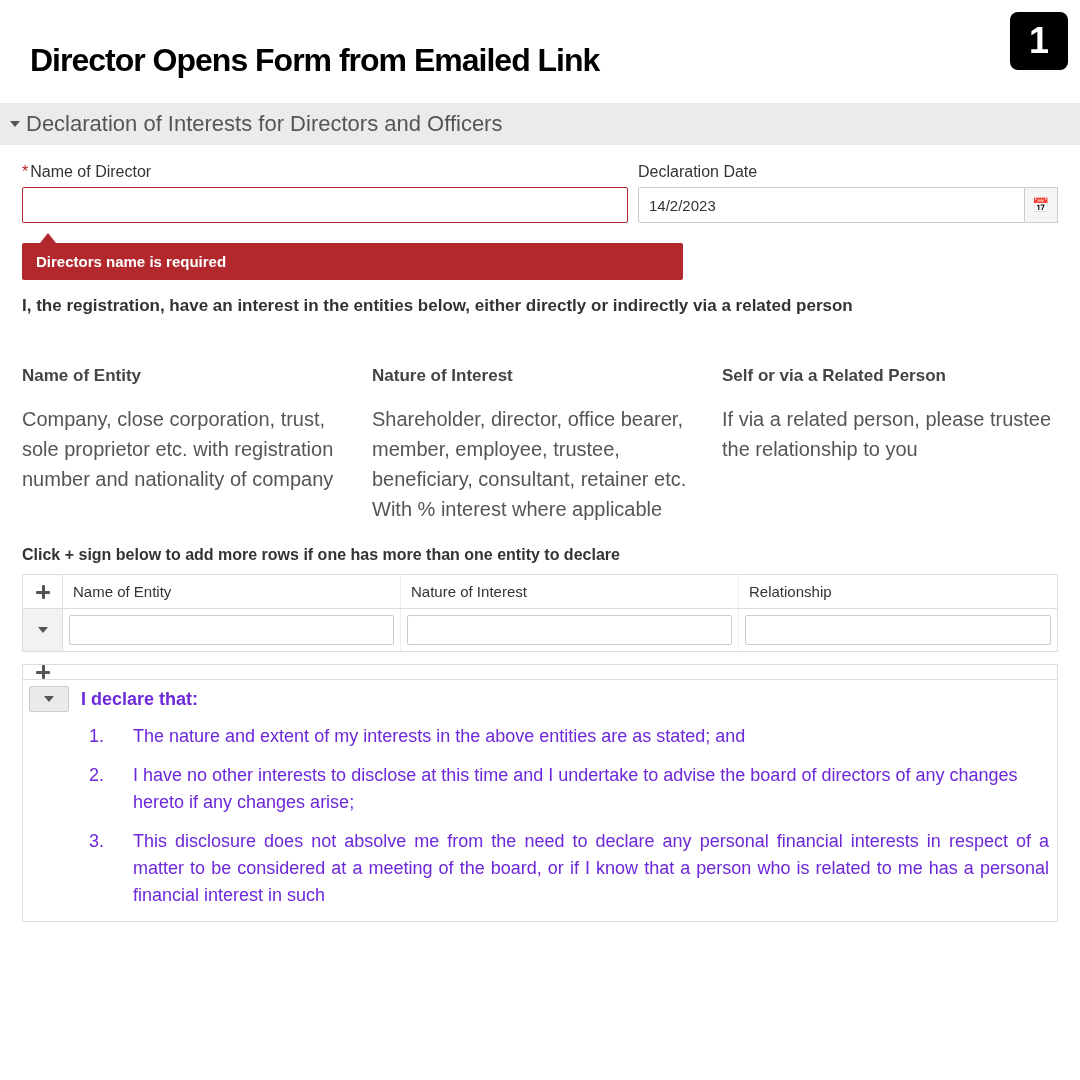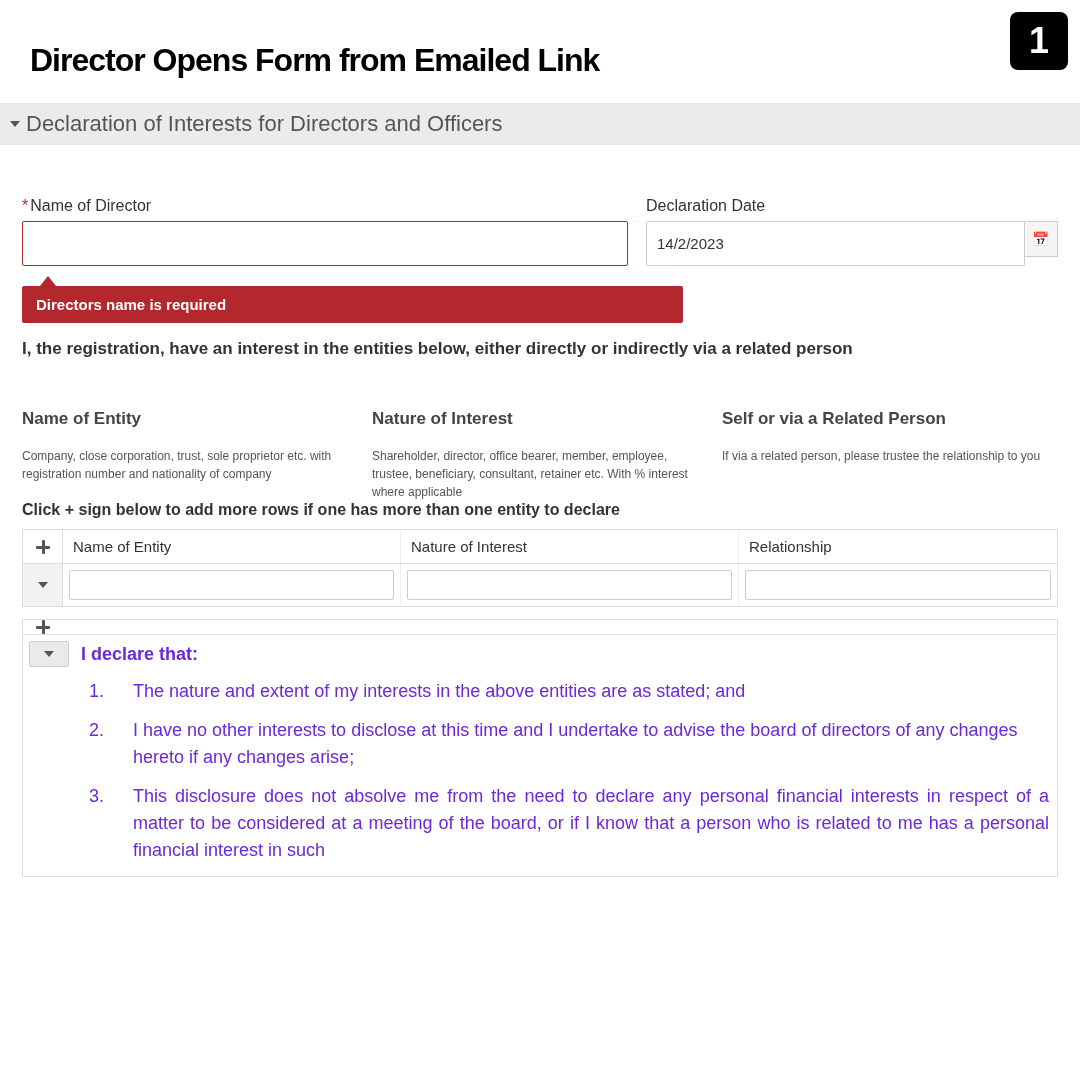--- a/index.html
+++ b/index.html
@@ -3,41 +3,41 @@
 <meta charset="utf-8">
 <style>
 * { box-sizing: border-box; margin: 0; padding: 0; }
 body { font-family: Arial, Helvetica, sans-serif; background: #fff; width: 1080px; height: 1080px; position: relative; }
 .page-title { font-size: 32px; font-weight: 700; letter-spacing: -1px; padding: 42px 0 24px 30px; color: #000; }
 .step-badge { position: absolute; top: 12px; right: 12px; width: 58px; height: 58px; background: #000; border-radius: 8px; color: #fff; font-size: 36px; font-weight: 700; display: flex; align-items: center; justify-content: center; }
 .section-bar { background: #ebebeb; display: flex; align-items: center; padding: 8px 10px; gap: 6px; }
 .caret-down { width: 0; height: 0; border-left: 5px solid transparent; border-right: 5px solid transparent; border-top: 6px solid #555; display: inline-block; }
 .section-title { font-size: 22px; color: #555; font-weight: 400; }
 .form-body { padding: 18px 22px; }
-.field-row { display: flex; gap: 18px; align-items: flex-start; margin-top: 34px; }
+.field-row { display: flex; gap: 10px; align-items: flex-start; }
 .field { display: flex; flex-direction: column; gap: 6px; }
 .field.dir { flex: 0 0 606px; }
 .field.date { flex: 1; }
 .label { font-size: 16px; color: #333; }
 .req-star { color: #b22; margin-right: 2px; }
-.input { height: 45px; border: 1px solid #ccc; border-radius: 2px; padding: 0 10px; font-size: 15px; color: #333; width: 100%; }
+.input { height: 36px; border: 1px solid #ccc; border-radius: 2px; padding: 0 10px; font-size: 15px; color: #333; width: 100%; }
 .input.error { border-color: #b3282d; }
 .date-wrap { display: flex; }
 .date-wrap .input { border-top-right-radius: 0; border-bottom-right-radius: 0; }
 .cal-btn { width: 36px; height: 36px; border: 1px solid #ccc; border-left: none; background: #f5f5f5; display: flex; align-items: center; justify-content: center; cursor: pointer; }
 .cal-icon { font-size: 14px; color: #555; }
 .err-wrap { margin-top: 10px; }
 .err-pointer { width: 0; height: 0; border-left: 8px solid transparent; border-right: 8px solid transparent; border-bottom: 10px solid #b3282d; margin-left: 18px; }
 .err-bar { background: #b3282d; color: #fff; font-size: 15px; font-weight: 700; padding: 10px 14px; width: 661px; border-radius: 2px; }
 .statement { font-size: 17px; font-weight: 700; color: #333; margin-top: 16px; }
 .cols { display: flex; gap: 14px; margin-top: 50px; }
 .col { flex: 1; }
 .col-h { font-size: 17px; font-weight: 700; color: #444; margin-bottom: 18px; }
-.col-d { font-size: 12px; color: #555; line-height: 1.5; }
-.hint { font-size: 16px; font-weight: 700; color: #333; }
+.col-d { font-size: 20px; color: #555; line-height: 1.5; }
+.hint { font-size: 16px; font-weight: 700; color: #333; margin-top: 22px; }
 .grid { border: 1px solid #ddd; margin-top: 10px; }
 .grid-head { display: flex; border-bottom: 1px solid #ddd; }
 .g-cell { padding: 8px 10px; font-size: 15px; color: #333; }
 .g-hdr { background: #fff; border-right: 1px solid #eee; }
 .g-hdr:last-child { border-right: none; }
 .g-tool { width: 40px; display: flex; align-items: center; justify-content: center; border-right: 1px solid #ddd; background: #fff; }
 .plus-icon { width: 14px; height: 14px; position: relative; }
 .plus-icon::before, .plus-icon::after { content: ""; position: absolute; background: #555; }
 .plus-icon::before { left: 6px; top: 0; width: 3px; height: 14px; border-radius: 1px; }
 .plus-icon::after { top: 6px; left: 0; height: 3px; width: 14px; border-radius: 1px; }

